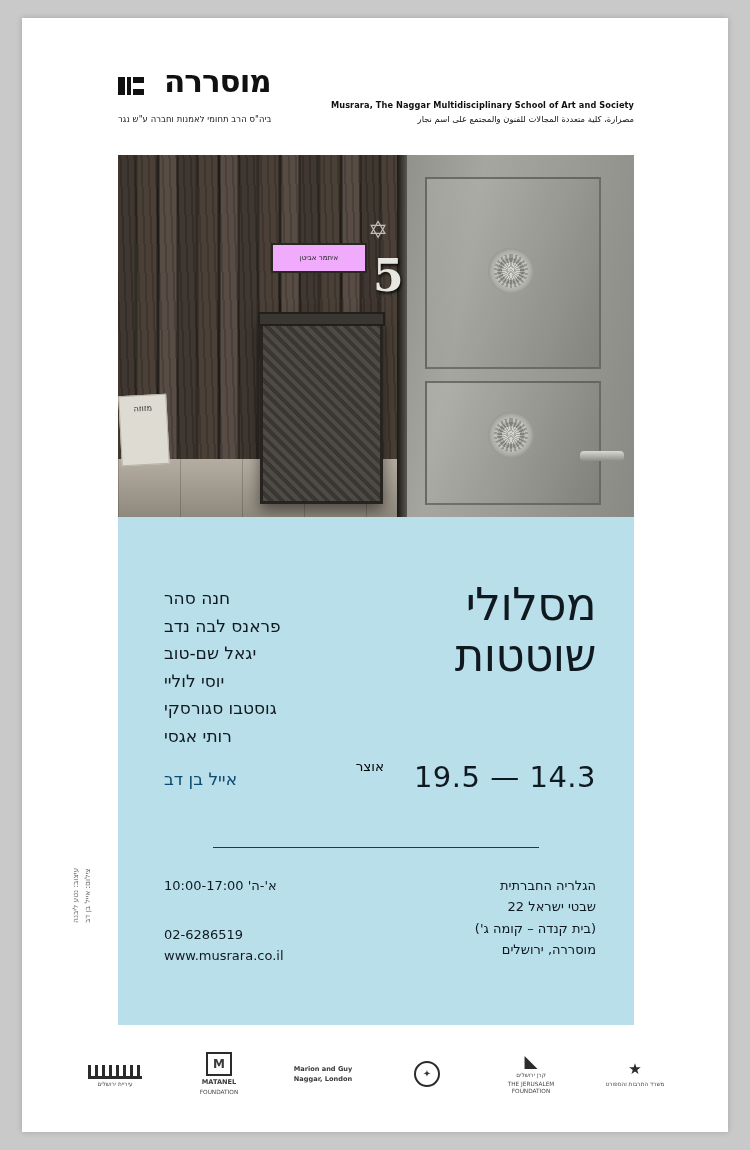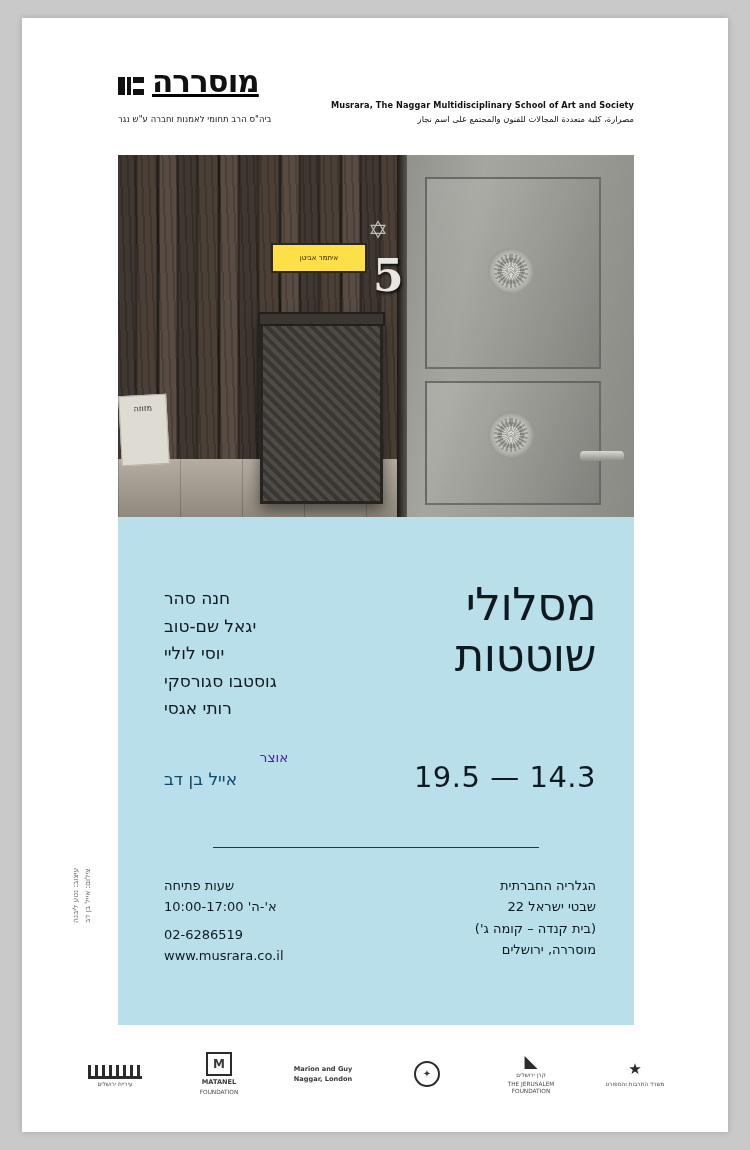--- a/index.html
+++ b/index.html
@@ -29,22 +29,21 @@
     left: 96px;
     top: 48px;
     width: 516px;
     text-align: right;
     direction: rtl;
   }
   .logo-row {
     display: flex;
     align-items: flex-end;
     justify-content: flex-end;
-    gap: 8px;
-    text-decoration: underline;
+    gap: 20px;
   }
   .logo-word {
     font-family: "DejaVu Sans", sans-serif;
     font-size: 31px;
     font-weight: bold;
     letter-spacing: -1px;
     color: #111;
     line-height: 1;
   }
   .logo-mark {
@@ -167,21 +166,21 @@
   .mailbox-lip {
     position: absolute;
     left: -5px; right: -5px; top: -9px; height: 10px;
     background: #3a3733;
     border: 2px solid #211e1b;
   }
   .plate {
     position: absolute;
     left: 153px; top: 88px;
     width: 92px; height: 26px;
-    background: #fde047;
+    background: #f0abfc;
     border: 2px solid #2b2824;
     font-size: 7px;
     color: #222;
     display: flex; align-items: center; justify-content: center;
     direction: rtl;
     font-family: "DejaVu Sans", sans-serif;
   }
   .house-num {
     position: absolute;
     left: 255px; top: 95px;
@@ -266,26 +265,26 @@
     width: 220px;
     direction: rtl;
     text-align: left;
     font-size: 17px;
     line-height: 1.62;
     color: #101820;
   }
   .curator-label {
     position: absolute;
     left: 46px;
-    top: 232px;
+    top: 241px;
     width: 220px;
     direction: rtl;
-    text-align: center;
+    text-align: right;
     font-size: 13.5px;
-    color: #4c1d95;
+    color: #000000;
   }
   .curator-name {
     position: absolute;
     left: 46px;
     top: 252px;
     width: 220px;
     direction: rtl;
     text-align: left;
     font-size: 17px;
     color: #0c4a6e;
@@ -453,40 +452,40 @@
 
     <div class="title">
       <div>מסלולי</div>
       <div>שוטטות</div>
     </div>
 
     <div class="dates">19.5 — 14.3</div>
 
     <div class="artists">
       <div>חנה סהר</div>
+      <div>פראנס לבה נדב</div>
       <div>יגאל שם-טוב</div>
       <div>יוסי לוליי</div>
       <div>גוסטבו סגורסקי</div>
       <div>רותי אגסי</div>
     </div>
 
     <div class="curator-label">אוצר</div>
     <div class="curator-name">אייל בן דב</div>
 
     <div class="divider"></div>
 
     <div class="venue">
       <div>הגלריה החברתית</div>
       <div>שבטי ישראל 22</div>
       <div>(בית קנדה – קומה ג')</div>
       <div>מוסררה, ירושלים</div>
     </div>
 
     <div class="hours">
-      <div>שעות פתיחה</div>
       <div>א'-ה' 10:00-17:00</div>
     </div>
 
     <div class="contact">
       <div>02-6286519</div>
       <div>www.musrara.co.il</div>
     </div>
   </div>
 
   <div class="side-credit">

